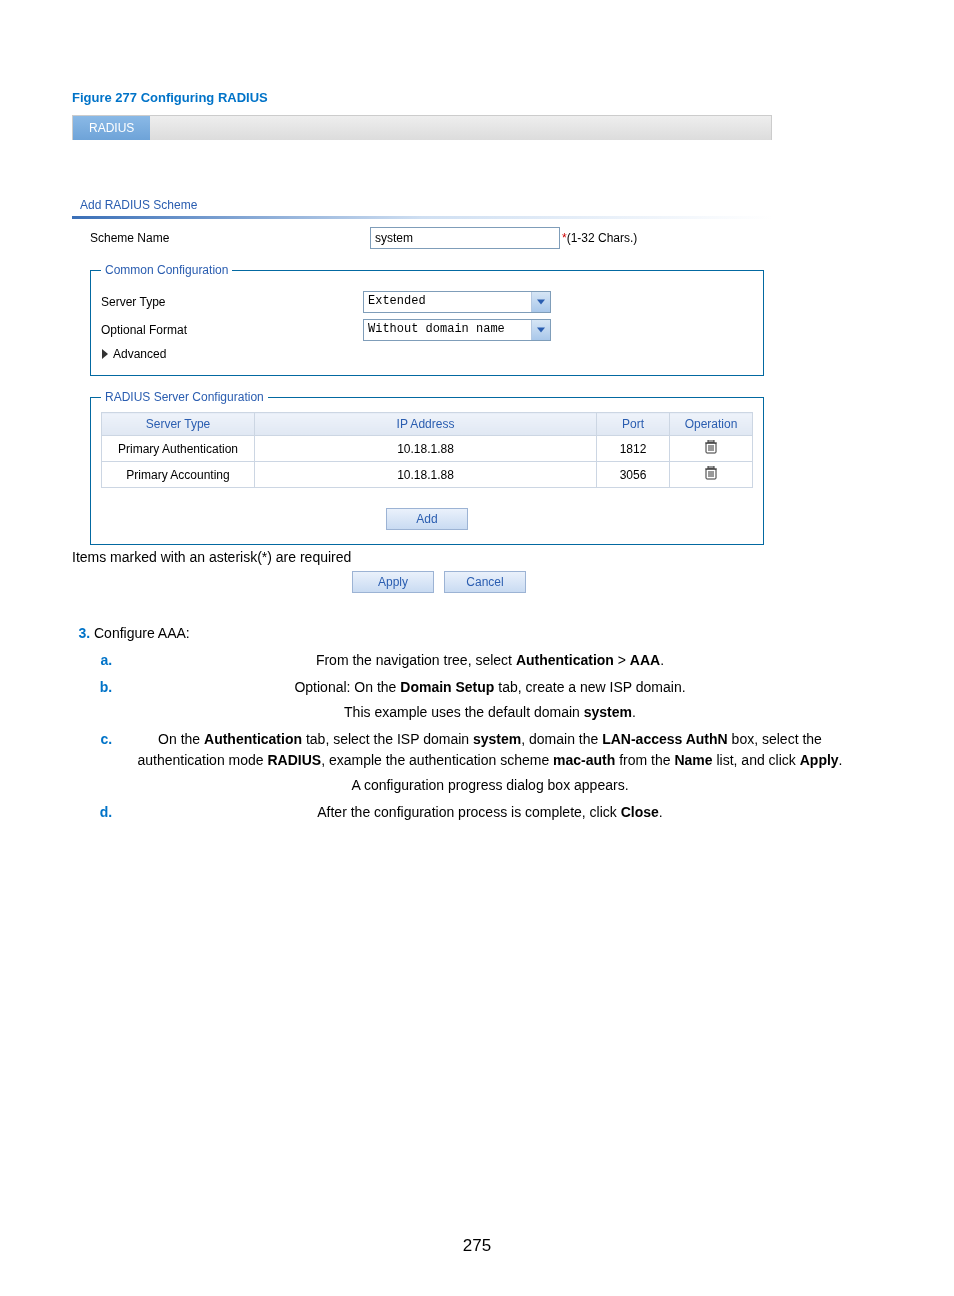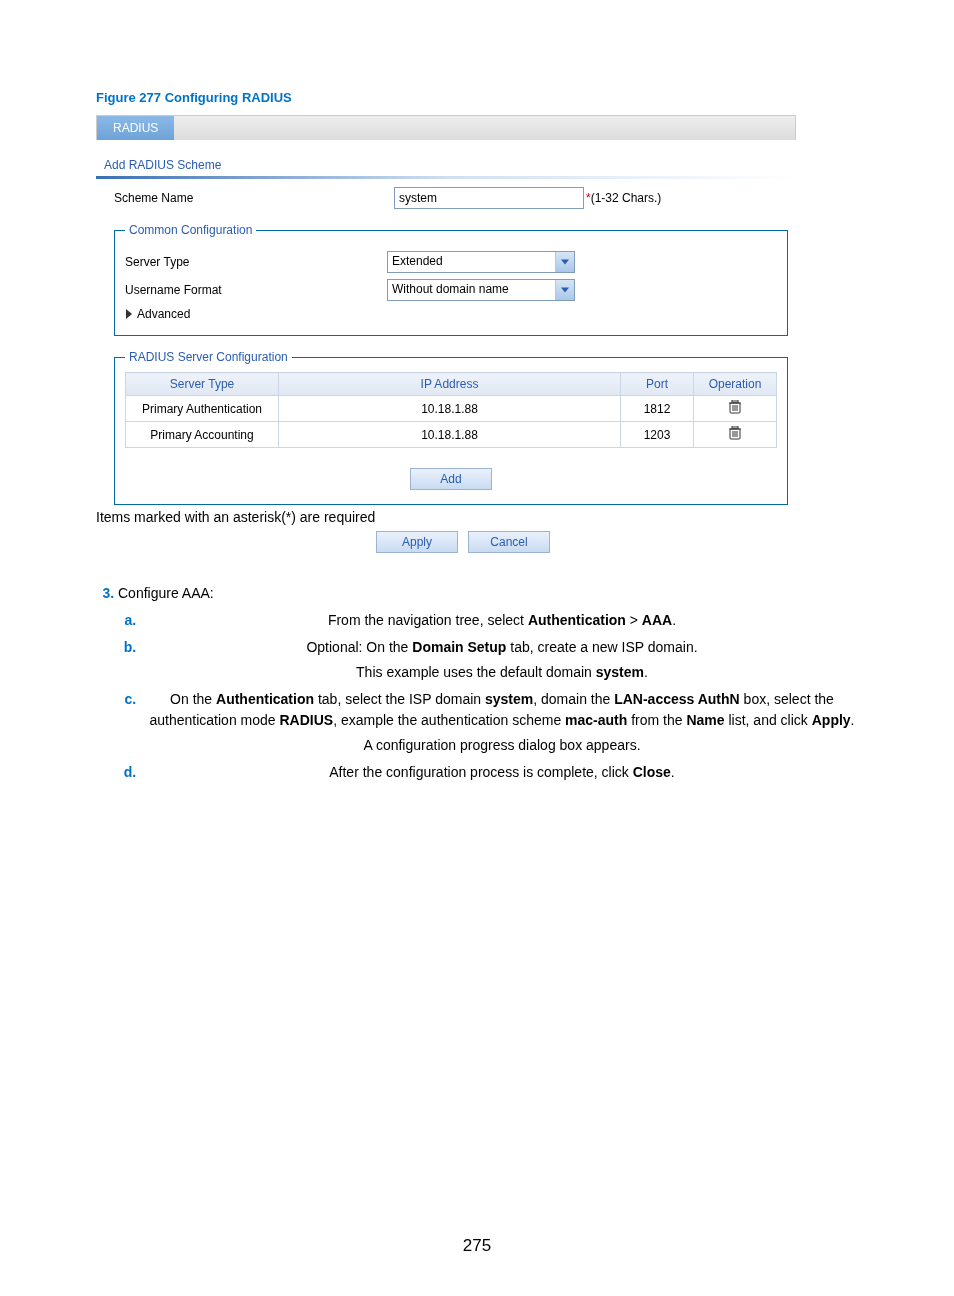--- a/index.html
+++ b/index.html
@@ -5,21 +5,21 @@
   body {
     margin: 0;
     padding: 0;
     font-family: Arial, Helvetica, sans-serif;
     font-size: 13px;
     color: #000;
     background: #fff;
     width: 954px;
   }
   .page {
-    padding: 90px 90px 40px 96px;
+    padding: 90px 90px 40px 72px;
     box-sizing: border-box;
     position: relative;
     min-height: 1296px;
   }
   .figure-caption {
     color: #0073c8;
     font-weight: bold;
     font-size: 13px;
     margin-bottom: 10px;
   }
@@ -40,20 +40,21 @@
     color: #fff;
     padding: 0 16px;
     display: flex;
     align-items: center;
     font-size: 12px;
   }
   .section-header {
     color: #2a5db0;
     font-size: 12px;
     padding: 18px 0 4px 8px;
+    margin-top: 40px;
   }
   .hr-grad {
     height: 3px;
     background: linear-gradient(to right, #3a6fb7, #cfdff2 50%, #fff);
     margin-bottom: 8px;
   }
   .inner {
     padding: 0 8px 0 18px;
   }
   .row {
@@ -86,20 +87,21 @@
     height: 20px;
     width: 186px;
     background: #fff;
   }
   .select-wrap .value {
     flex: 1;
     padding: 2px 4px;
     font-size: 12px;
     overflow: hidden;
     white-space: nowrap;
+    font-family: Liberation Mono, monospace;
   }
   .select-wrap .arrow-btn {
     width: 18px;
     background: linear-gradient(#d6e5f5, #a9c7ea);
     display: flex;
     align-items: center;
     justify-content: center;
     border-left: 1px solid #b4c8e1;
   }
   .select-wrap .arrow-btn svg { width: 8px; height: 6px; }
@@ -223,21 +225,21 @@
           <div class="select-wrap">
             <div class="value">Extended</div>
             <div class="arrow-btn">
               <svg viewBox="0 0 10 6">
                   <path d="M0 0 L10 0 L5 6 Z" fill="#2a5db0"></path>
                 </svg>
             </div>
           </div>
         </div>
         <div class="row">
-          <div class="label" style="width:262px">Username Format</div>
+          <div class="label" style="width:262px">Optional Format</div>
           <div class="select-wrap">
             <div class="value">Without domain name</div>
             <div class="arrow-btn">
               <svg viewBox="0 0 10 6">
                   <path d="M0 0 L10 0 L5 6 Z" fill="#2a5db0"></path>
                 </svg>
             </div>
           </div>
         </div>
         <div class="advanced">
@@ -271,21 +273,21 @@
                   <line x1="0" y1="3" x2="12" y2="3" stroke="#333" stroke-width="1"></line>
                   <line x1="4" y1="5" x2="4" y2="11" stroke="#333" stroke-width="1"></line>
                   <line x1="6" y1="5" x2="6" y2="11" stroke="#333" stroke-width="1"></line>
                   <line x1="8" y1="5" x2="8" y2="11" stroke="#333" stroke-width="1"></line>
                 </svg>
               </span></td>
             </tr>
             <tr>
               <td>Primary Accounting</td>
               <td>10.18.1.88</td>
-              <td class="port">1203</td>
+              <td class="port">3056</td>
               <td class="op"><span class="trash">
                 <svg viewBox="0 0 12 14">
                   <rect x="1" y="3" width="10" height="10" rx="1" fill="none" stroke="#333" stroke-width="1"></rect>
                   <rect x="3" y="0" width="6" height="2" fill="none" stroke="#333" stroke-width="1"></rect>
                   <line x1="0" y1="3" x2="12" y2="3" stroke="#333" stroke-width="1"></line>
                   <line x1="4" y1="5" x2="4" y2="11" stroke="#333" stroke-width="1"></line>
                   <line x1="6" y1="5" x2="6" y2="11" stroke="#333" stroke-width="1"></line>
                   <line x1="8" y1="5" x2="8" y2="11" stroke="#333" stroke-width="1"></line>
                 </svg>
               </span></td>

